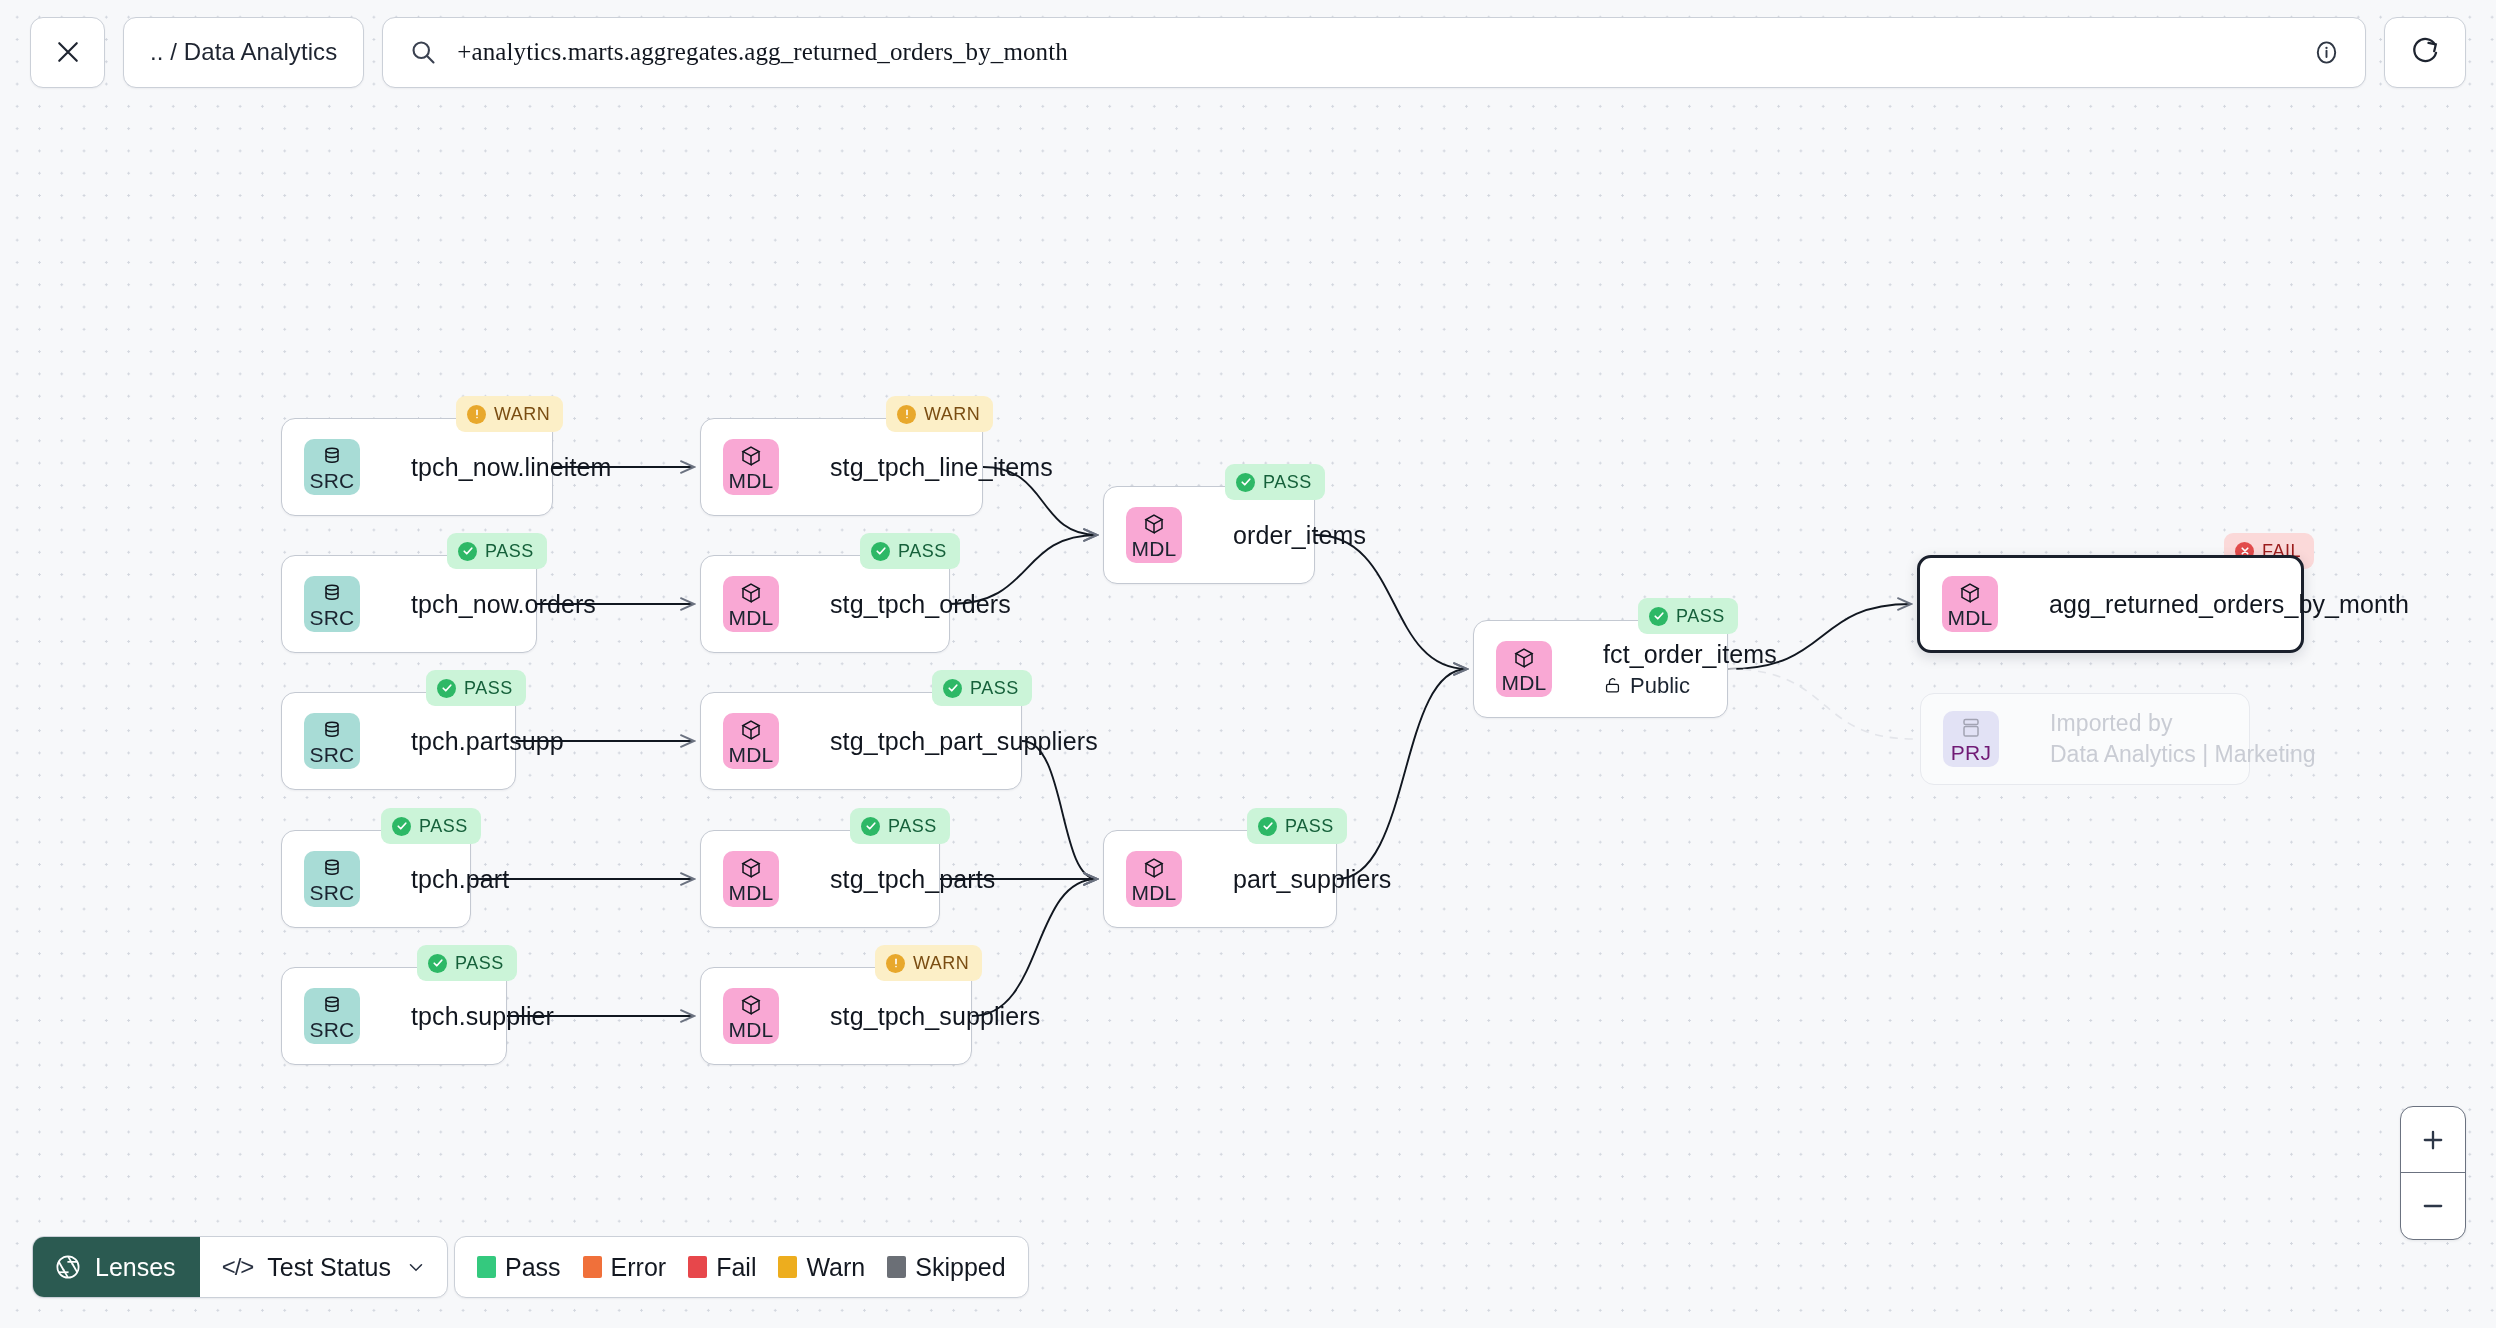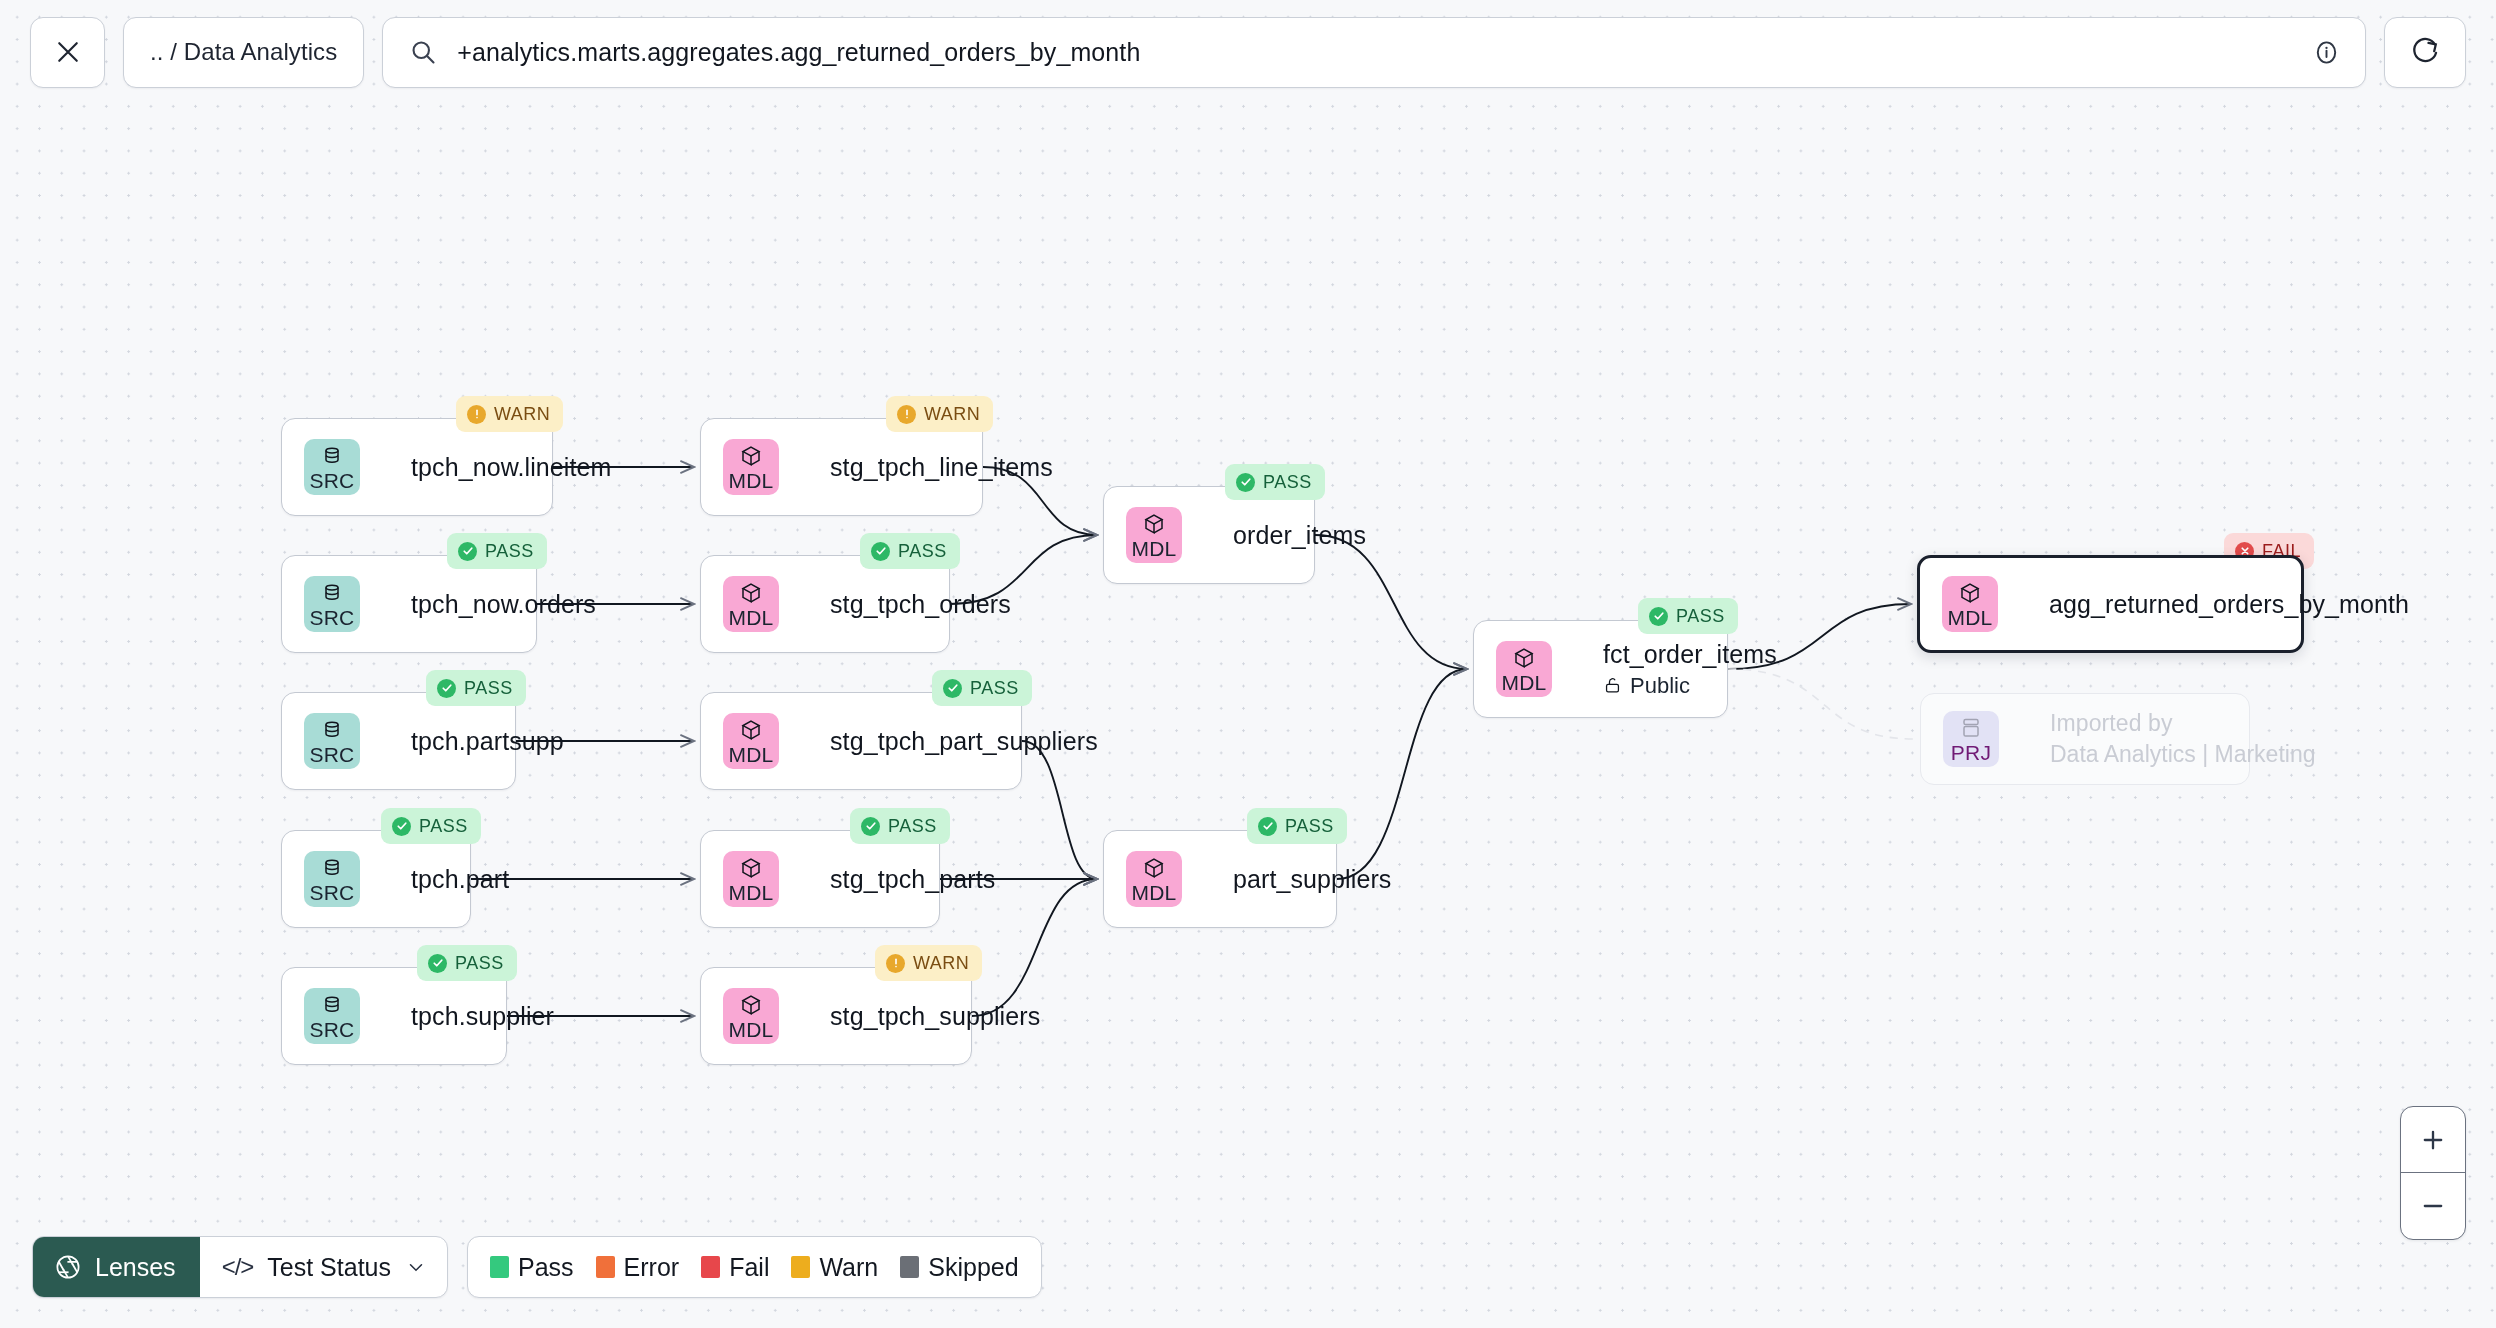--- a/index.html
+++ b/index.html
@@ -57,21 +57,21 @@
     display: flex; align-items: center;
     padding: 0 24px 0 26px;
     gap: 20px;
     box-shadow: 0 1px 2px rgba(16,24,40,.05);
   }
   #search-input-text {
     flex: 1 1 auto;
     font-size: 25px;
     color: #11161F;
     letter-spacing: .1px;
-    white-space: nowrap; overflow: hidden;
+    white-space: nowrap; overflow: hidden; font-family: Liberation Serif, serif;
   }
   #refresh-btn { width: 82px; flex: 0 0 82px; }
 
   
   #graph { position: absolute; left: 0; top: 0; width: 2496px; height: 1328px; }
   #edges { position: absolute; left: 0; top: 0; width: 2496px; height: 1328px; pointer-events: none; }
 
   .node {
     position: absolute;
     background: #fff;
@@ -153,21 +153,21 @@
   .badge.pass { background: #CBF4D8; color: #15603A; }
   .badge.pass .bdot { background: #2DB866; }
   .badge.warn { background: #FCEFC7; color: #7A4D12; }
   .badge.warn .bdot { background: #E8A82C; }
   .badge.fail { background: #FBD9D9; color: #9B1C1C; }
   .badge.fail .bdot { background: #E24B4B; }
 
   
   #bottombar {
     position: absolute; left: 32px; bottom: 30px;
-    display: flex; align-items: center; gap: 19px;
+    display: flex; align-items: center; gap: 6px;
     z-index: 40;
   }
   #lens-group {
     display: flex; align-items: stretch;
     height: 62px;
     border-radius: 12px;
     border: 1.5px solid #CBD0D8;
     overflow: hidden;
     background: #fff;
     box-shadow: 0 1px 2px rgba(16,24,40,.06);

